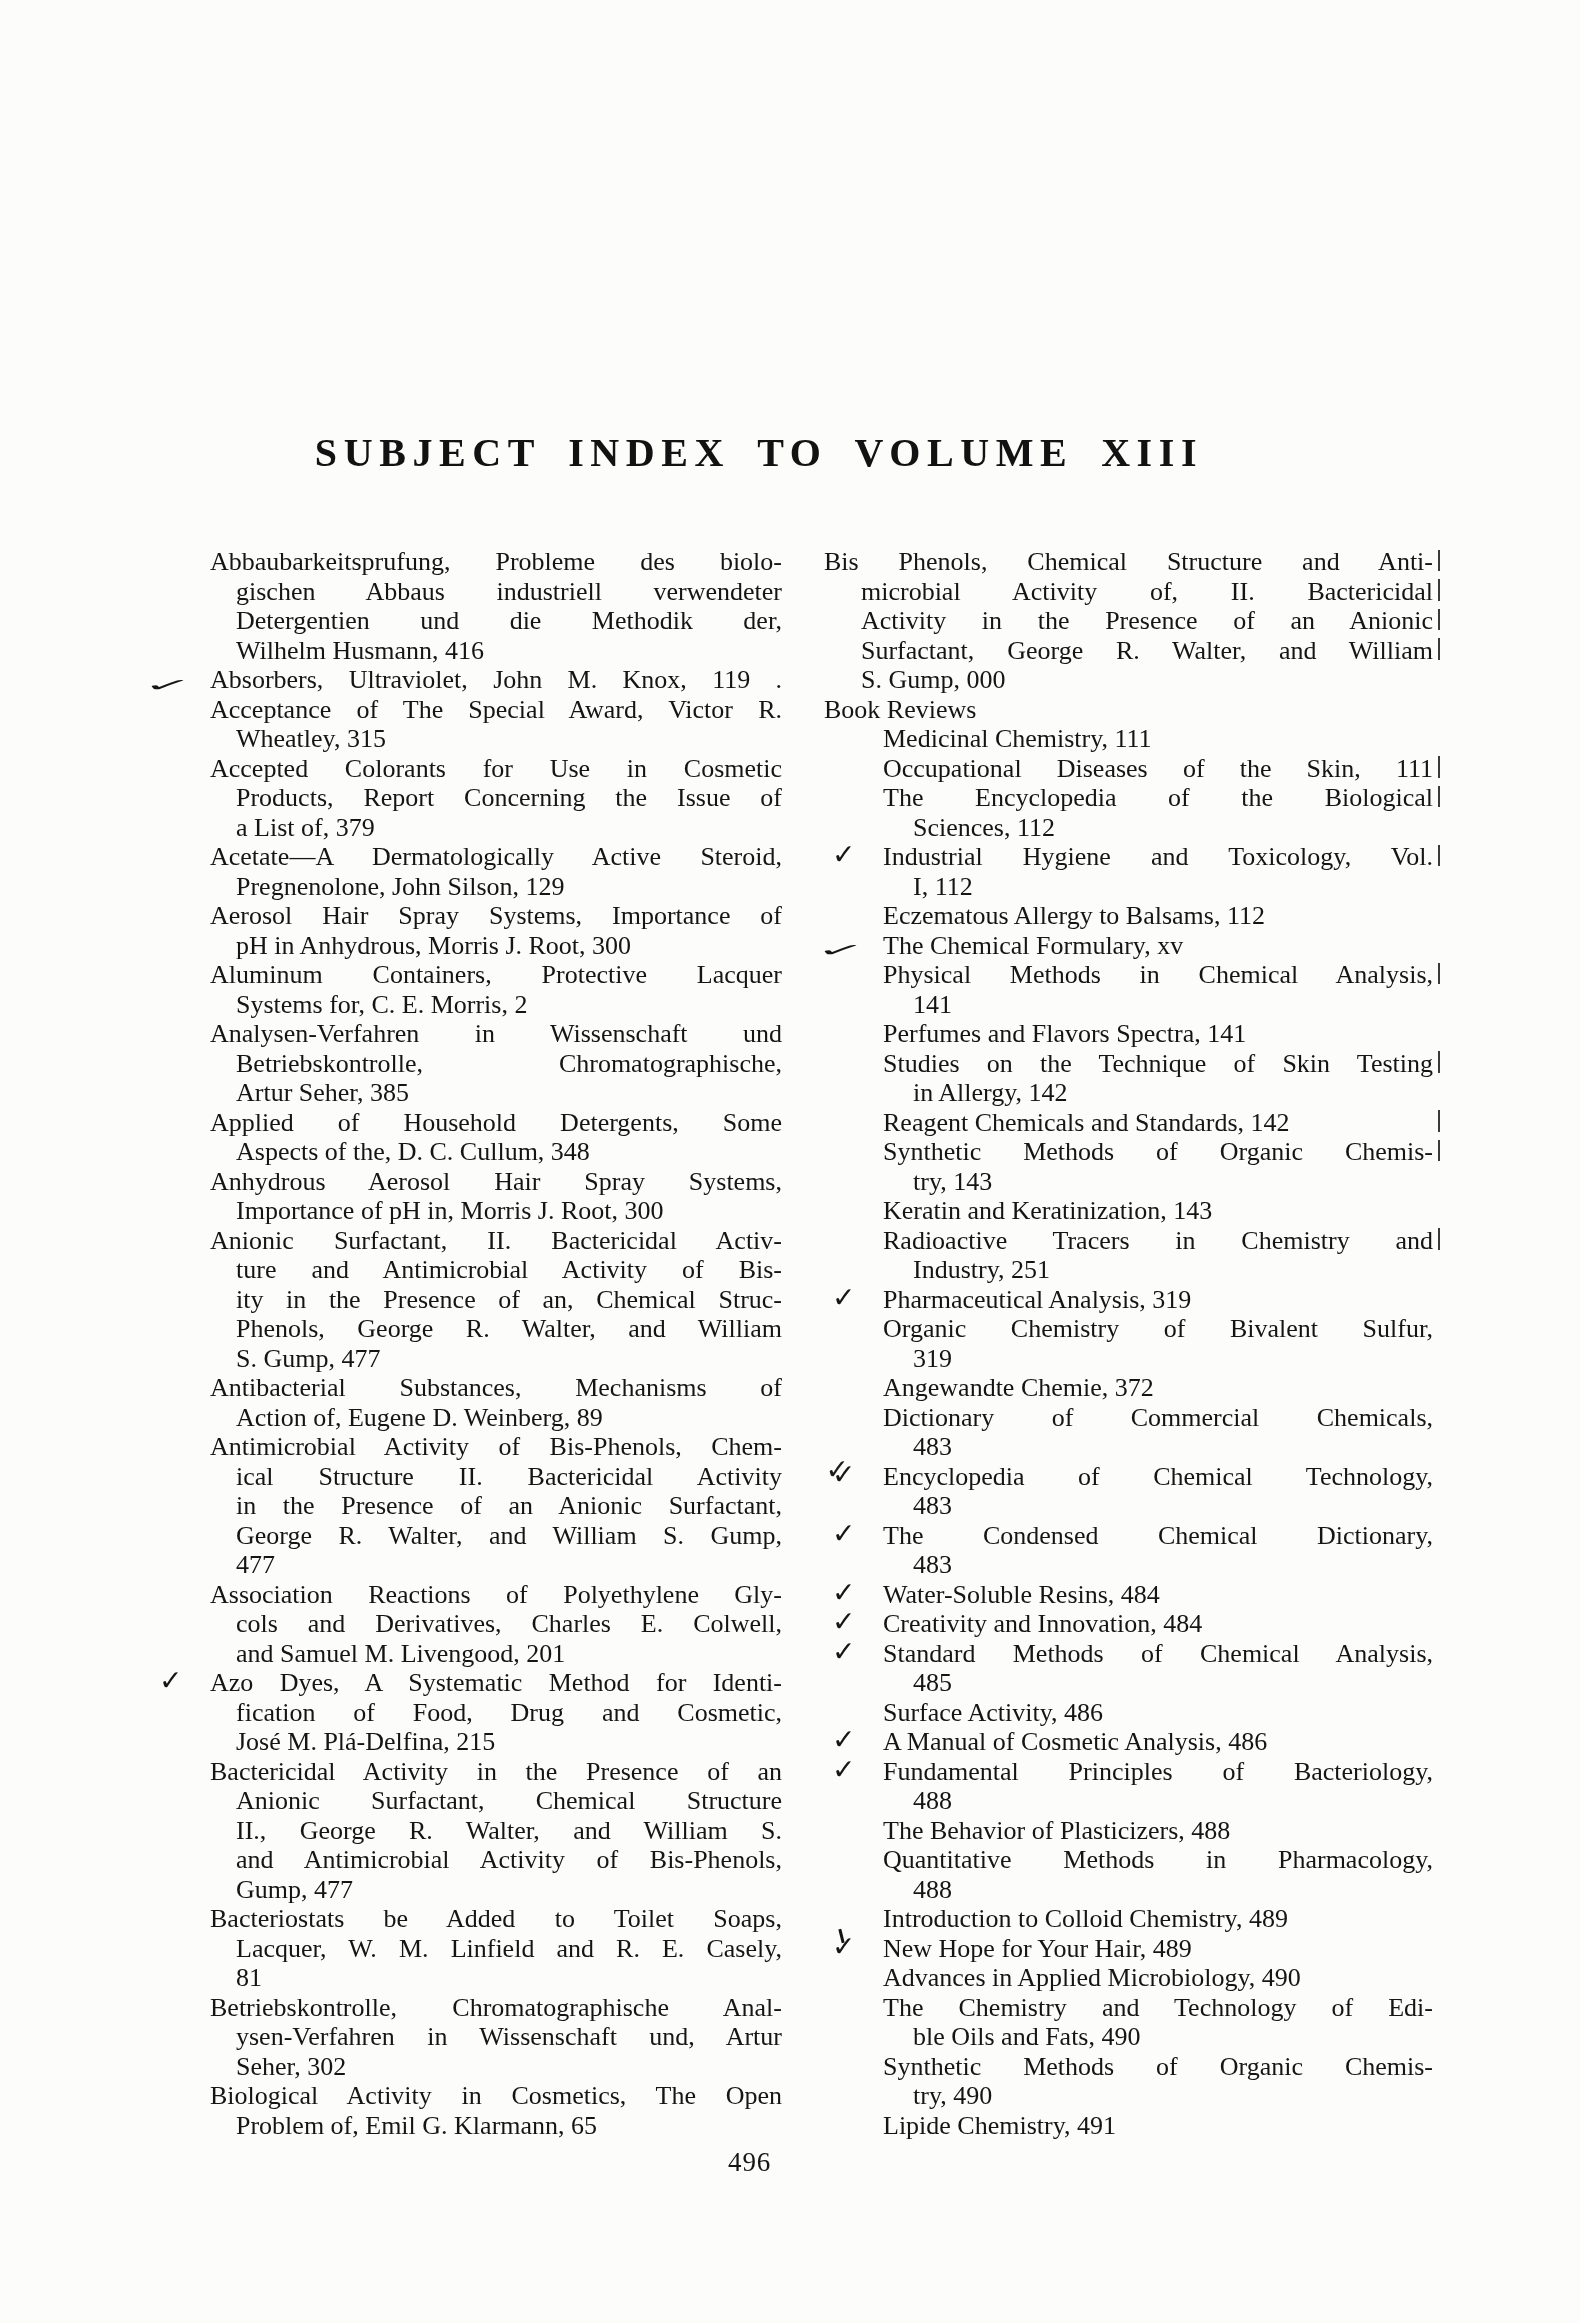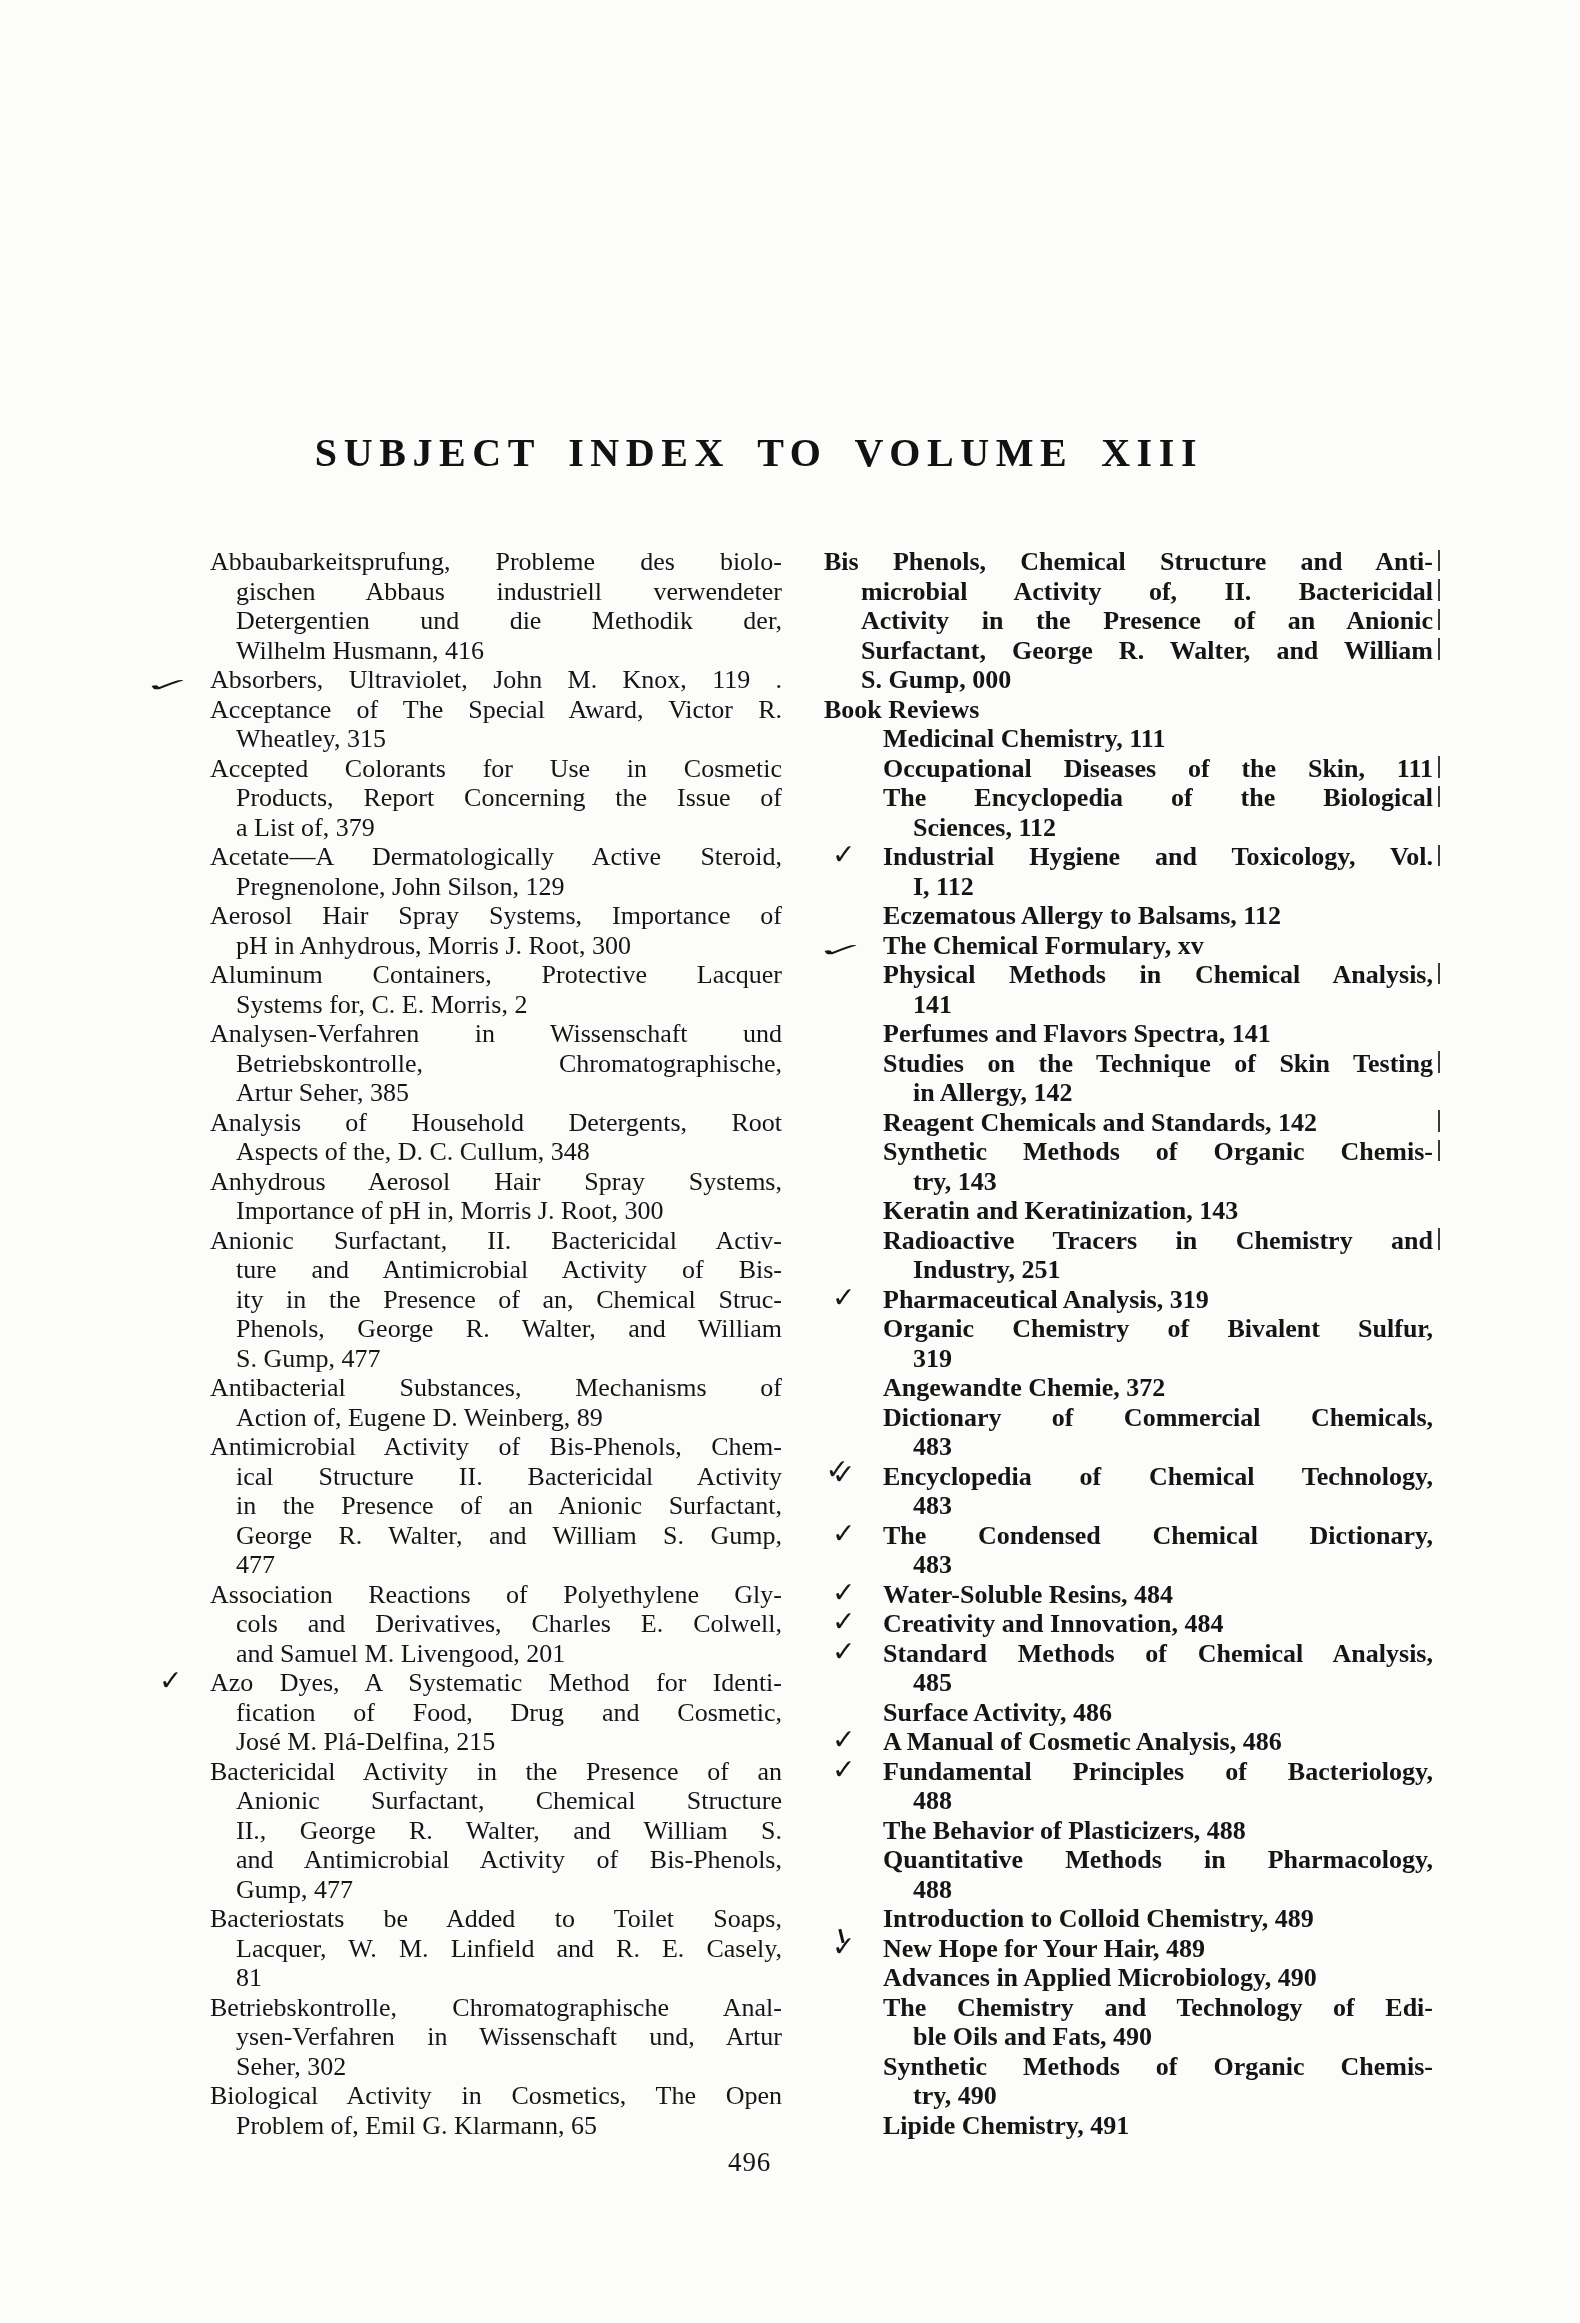--- a/index.html
+++ b/index.html
@@ -8,21 +8,21 @@
     background:#fcfcfb;color:#151515;overflow:hidden;
     font-family:"Liberation Serif","DejaVu Serif",serif;
   }
   .title{
     position:absolute;top:429px;left:759px;transform:translateX(-50%);
     margin:0;font-size:40px;font-weight:bold;letter-spacing:6.6px;word-spacing:11.2px;
     white-space:nowrap;color:#121212;
   }
   .col{position:absolute;top:547px;font-size:26px;line-height:29.5px;}
   .col-left{left:210px;width:572px;}
-  .col-right{left:824px;width:609px;font-weight:bold;}
+  .col-right{left:824px;width:609px;}
   .entry{position:relative;}
   .col-left .entry{padding-left:26px;}
   .col-left .entry .line.first{margin-left:-26px;}
   .col-right .entry{padding-left:37px;}
   .col-right .entry .line.first{margin-left:-37px;}
   .col-right .entry.sub{padding-left:89px;}
   .col-right .entry.sub .line.first{margin-left:-30px;}
   .line{position:relative;text-align:justify;text-align-last:justify;}
   .line.last{text-align-last:left;}
   .line.jforce{text-align-last:justify;}
@@ -77,21 +77,21 @@
       <div class="entry">
         <div class="line first">Aluminum Containers, Protective Lacquer</div>
         <div class="line last">Systems for, C. E. Morris, 2</div>
       </div>
       <div class="entry">
         <div class="line first">Analysen-Verfahren in Wissenschaft und</div>
         <div class="line">Betriebskontrolle, Chromatographische,</div>
         <div class="line last">Artur Seher, 385</div>
       </div>
       <div class="entry">
-        <div class="line first">Analysis of Household Detergents, Root</div>
+        <div class="line first">Applied of Household Detergents, Some</div>
         <div class="line last">Aspects of the, D. C. Cullum, 348</div>
       </div>
       <div class="entry">
         <div class="line first">Anhydrous Aerosol Hair Spray Systems,</div>
         <div class="line last">Importance of pH in, Morris J. Root, 300</div>
       </div>
       <div class="entry">
         <div class="line first">Anionic Surfactant, II. Bactericidal Activ-</div>
         <div class="line">ture and Antimicrobial Activity of Bis-</div>
         <div class="line">ity in the Presence of an, Chemical Struc-</div>

